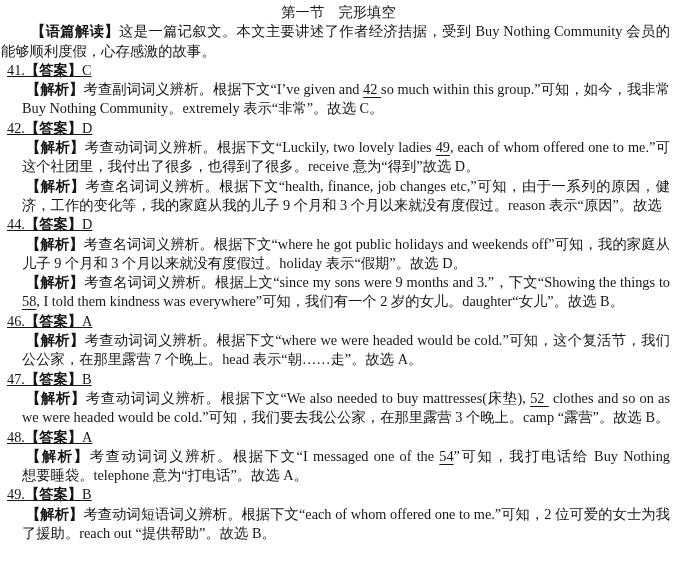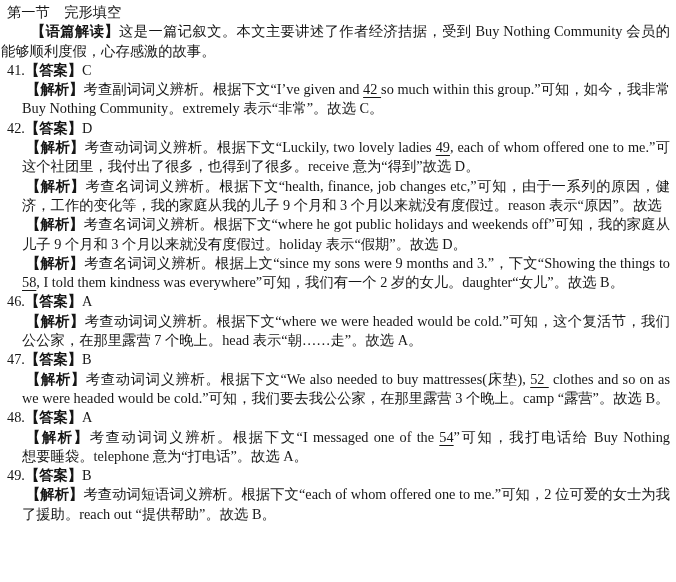--- a/index.html
+++ b/index.html
@@ -5,24 +5,24 @@
   html,body{margin:0;padding:0;}
   body{
     width:676px;height:582px;overflow:hidden;
     background:#ffffff;color:#161616;
     font-family:"Liberation Serif","DejaVu Serif",serif;
     font-size:14.3px;line-height:19.3px;
   }
   .page{padding-top:3px;}
   .line{height:19.3px;line-height:19.3px;overflow:hidden;padding-right:6px;}
   .j{text-align:justify;text-align-last:justify;}
-  .section-title{padding-left:7px;}
+  .section-title{padding-left:7px;text-align:center;}
   .intro .line{padding-left:1px;}
   .first-intro{text-indent:30px;}
-  .num-line{padding-left:7px;}
+  .num-line{padding-left:7px;text-decoration:underline;}
   .analysis .line{padding-left:22px;}
   .analysis .first{text-indent:4px;}
   .blank{text-decoration:underline;text-underline-offset:3px;text-align:right;}
   .lbl{font-weight:700;margin-top:26px;}
 </style>
 </head>
 <body>
 
 <main class="page">
   <div class="line section-title">第一节　完形填空</div>
@@ -45,20 +45,21 @@
           <div class="line"><span>这个社团里，我付出了很多，也得到了很多。receive 意为“得到”故选 D。</span></div>
         </div>
       </article>
       <article>
         <div class="analysis">
           <div class="line j first"><span class="lbl">【解析】</span><span>考查名词词义辨析。根据下文“health, finance, job changes etc,”可知，由于一系列的原因，健康，经</span></div>
           <div class="line"><span>济，工作的变化等，我的家庭从我的儿子 9 个月和 3 个月以来就没有度假过。reason 表示“原因”。故选 B。</span></div>
         </div>
       </article>
       <article>
+        <div class="line num-line"><span>44.</span><span class="lbl">【答案】</span><span>D</span></div>
         <div class="analysis">
           <div class="line j first"><span class="lbl">【解析】</span><span>考查名词词义辨析。根据下文“where he got public holidays and weekends off”可知，我的家庭从我的</span></div>
           <div class="line"><span>儿子 9 个月和 3 个月以来就没有度假过。holiday 表示“假期”。故选 D。</span></div>
         </div>
       </article>
       <article>
         <div class="analysis">
           <div class="line j first"><span class="lbl">【解析】</span><span>考查名词词义辨析。根据上文“since my sons were 9 months and 3.”，下文“Showing the things to my three</span></div>
           <div class="line"><span class="blank">58</span><span>, I told them kindness was everywhere”可知，我们有一个 2 岁的女儿。daughter“女儿”。故选 B。</span></div>
         </div>

